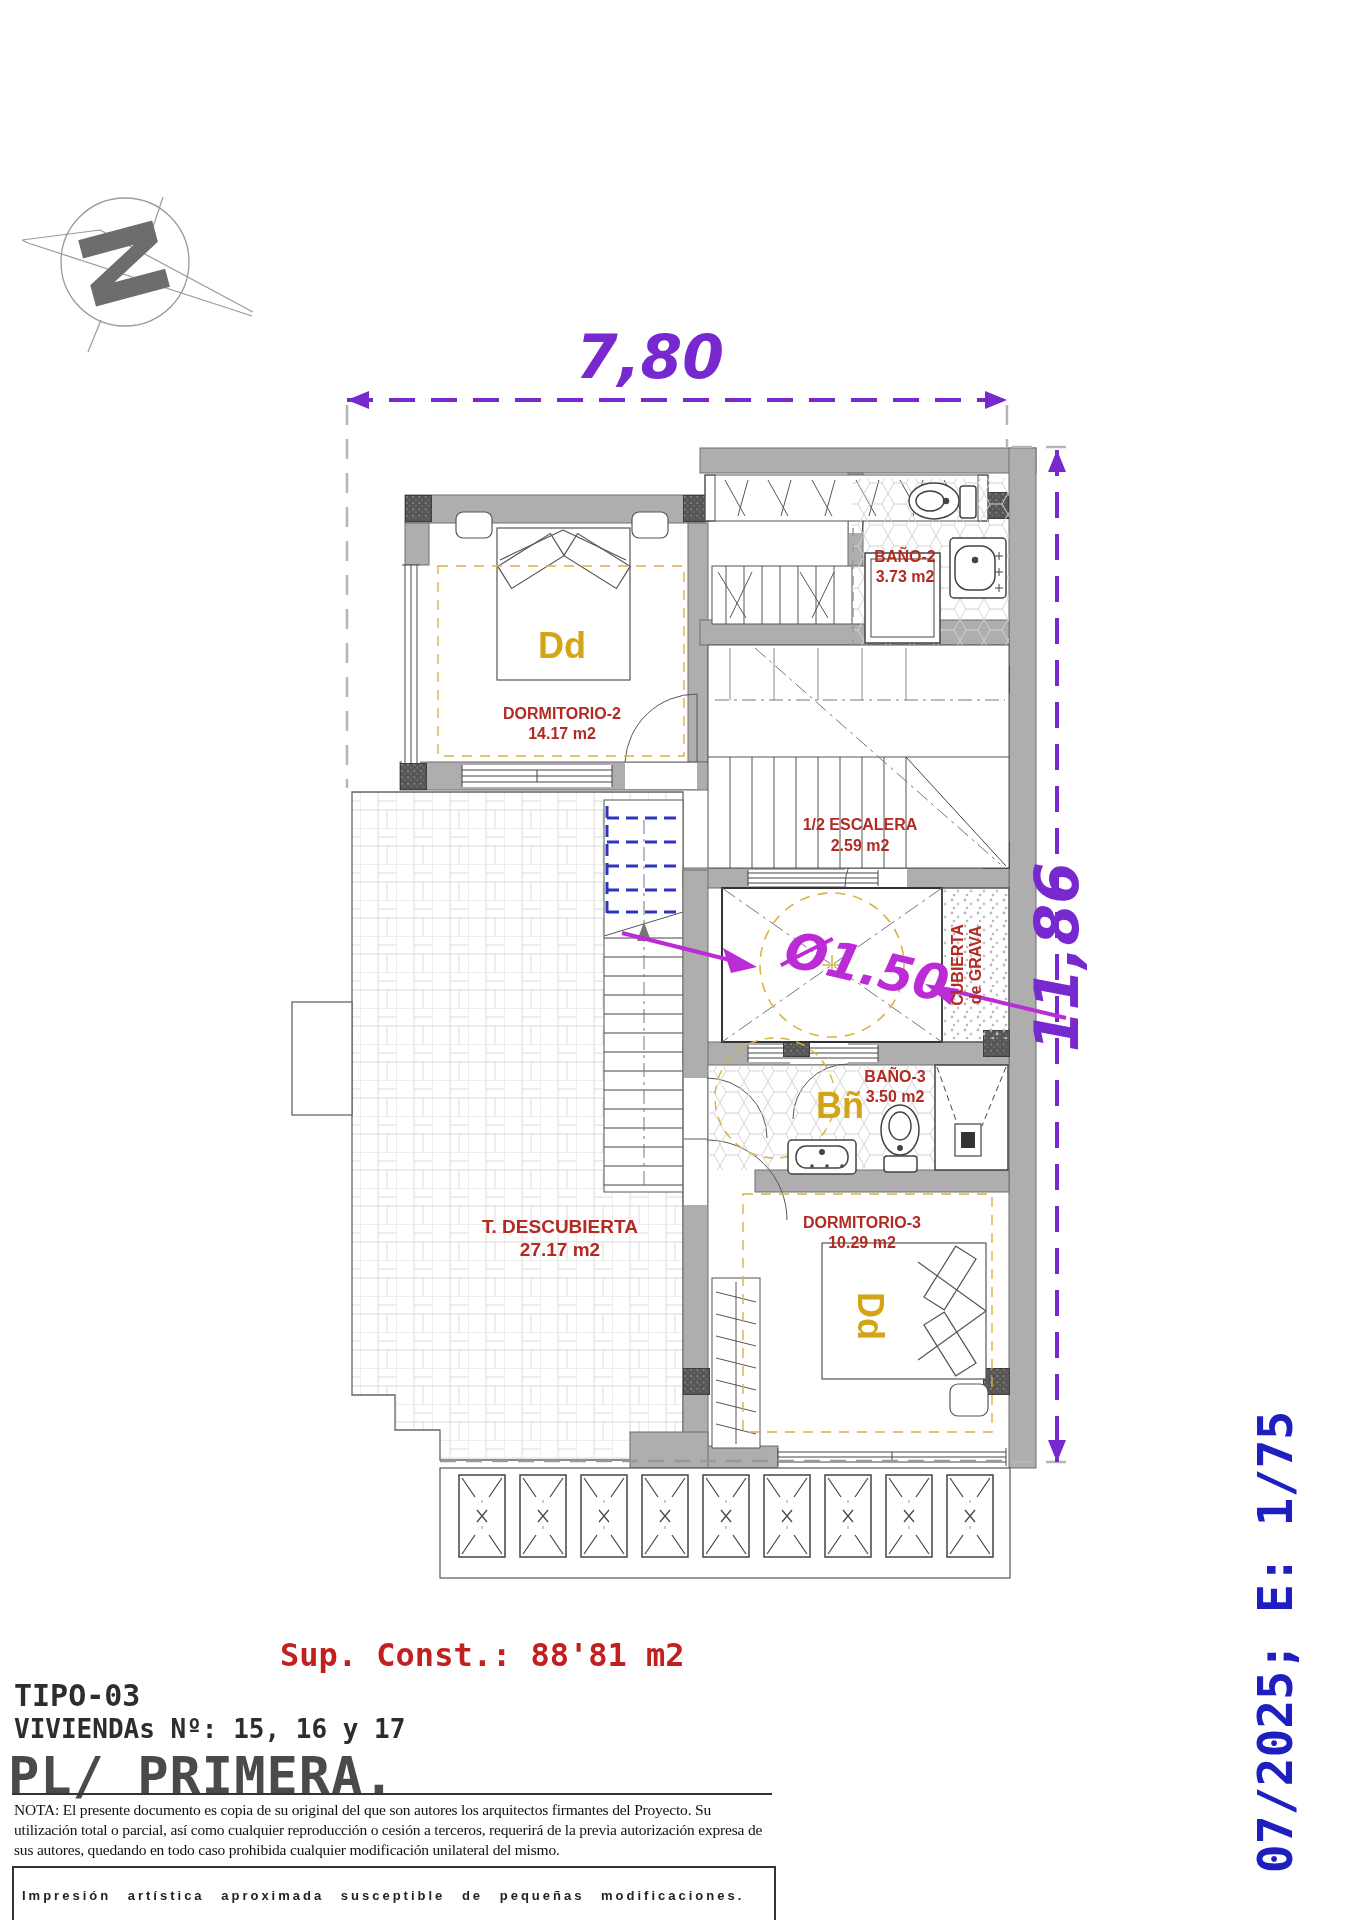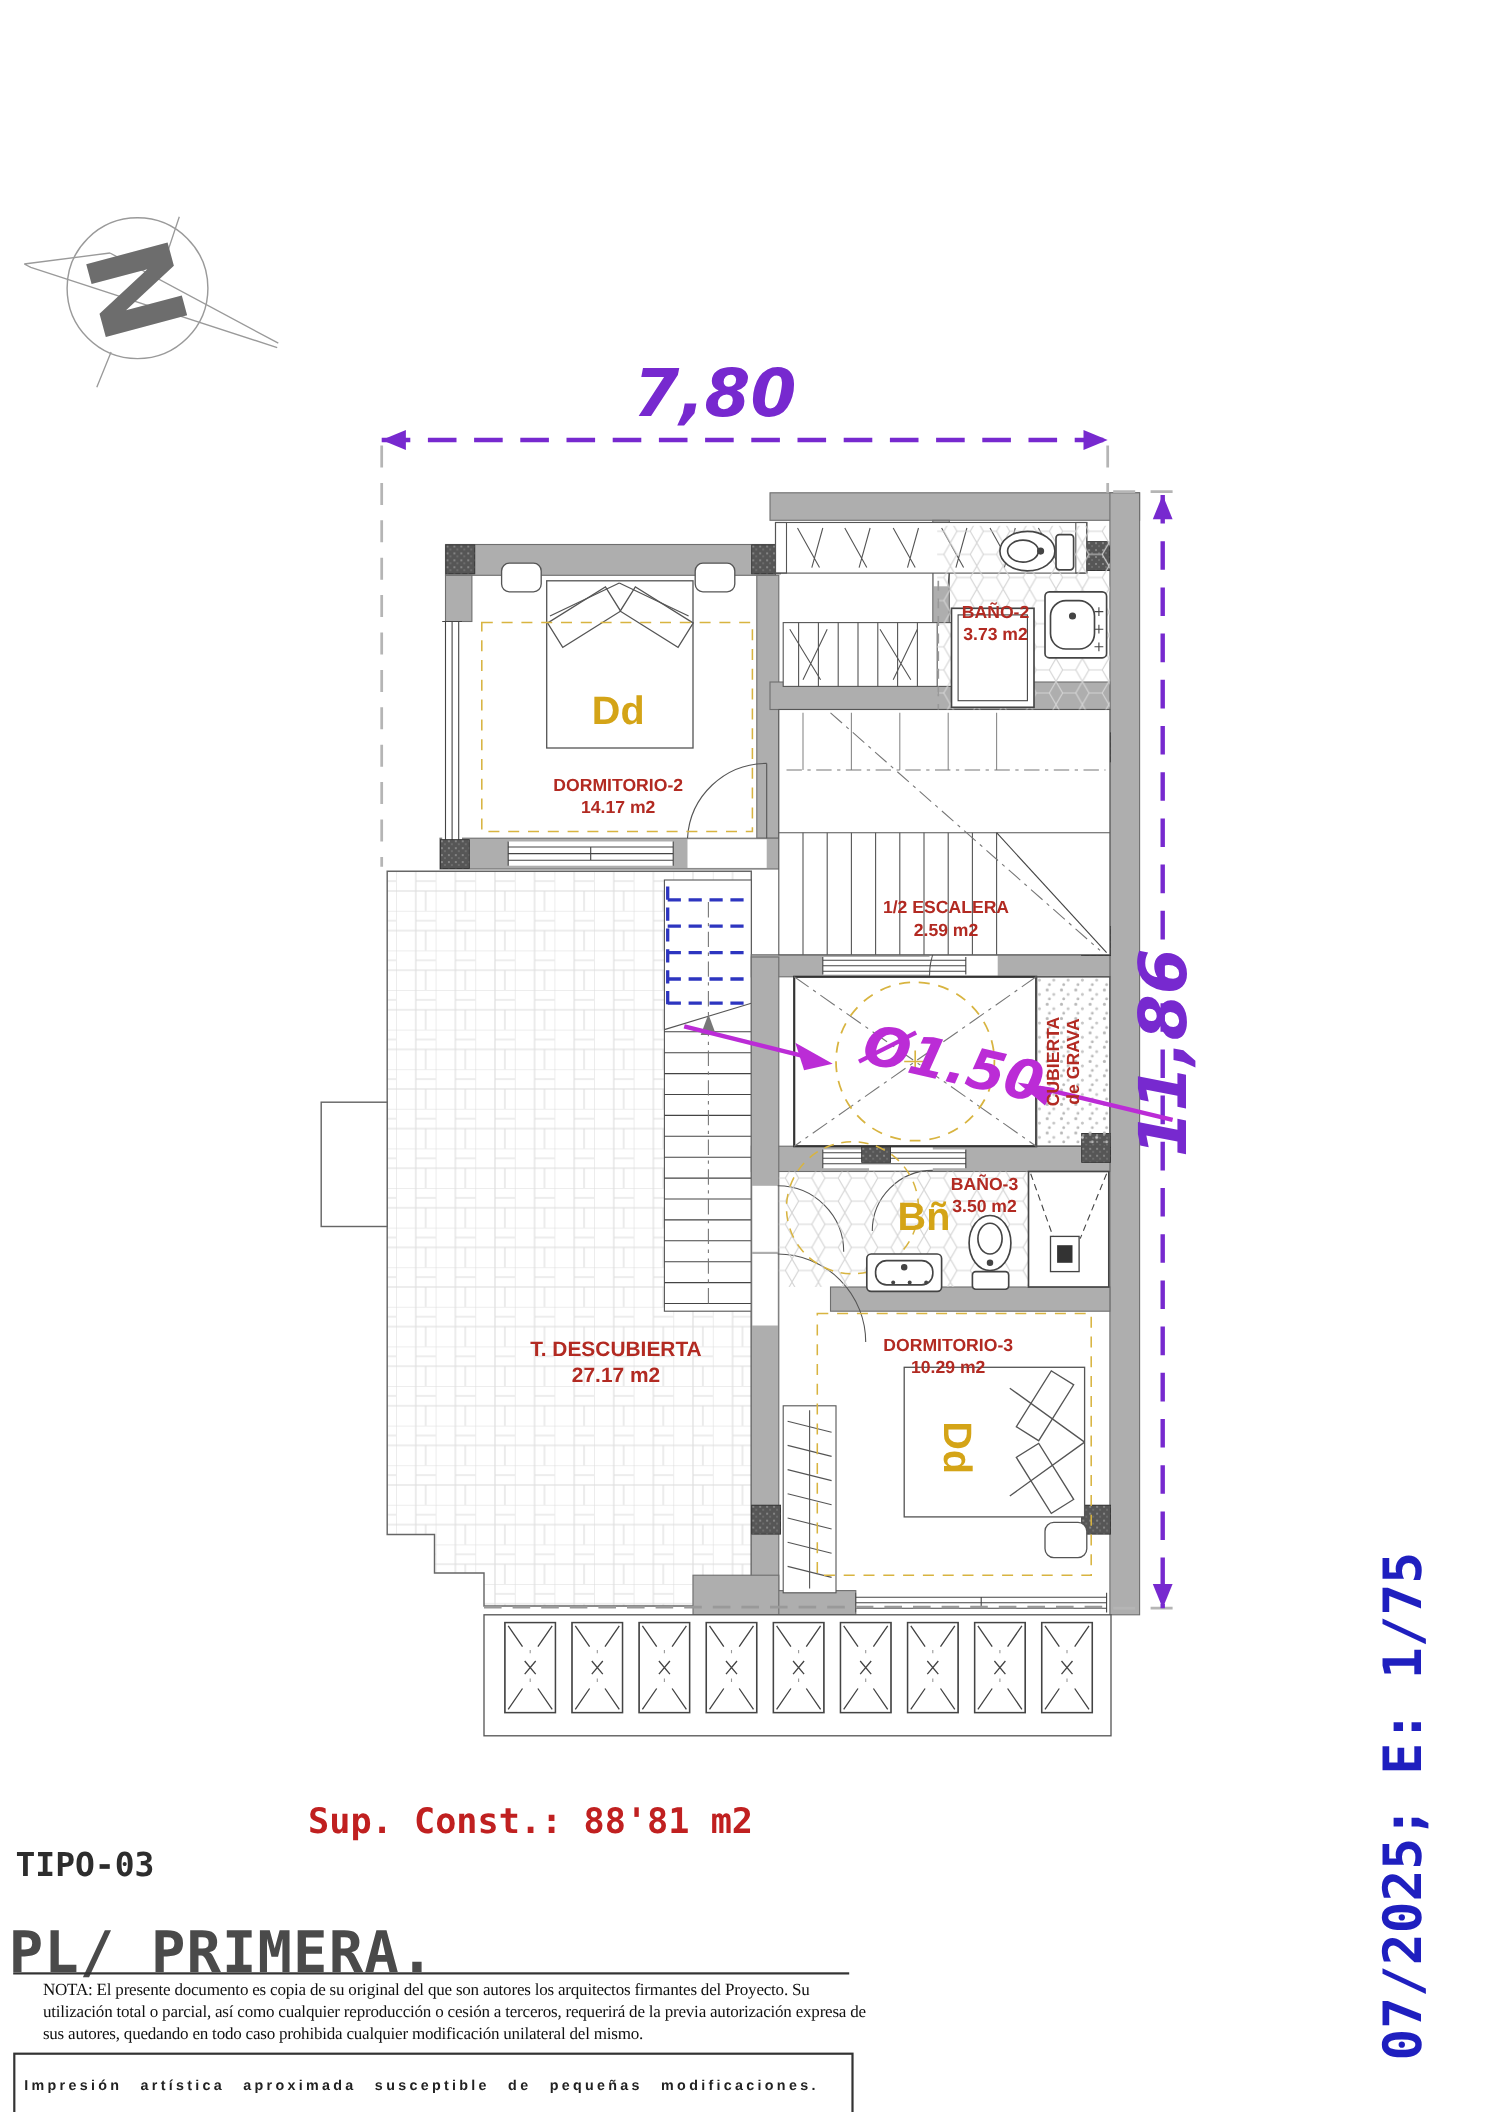--- a/index.html
+++ b/index.html
@@ -15,21 +15,21 @@
   .dia-magenta{font:bold italic 50px "DejaVu Sans",sans-serif;fill:#bb2cd6;}
   .cub-red{font:bold 16px "Liberation Sans",sans-serif;fill:#b22a22;}
   .stamp-blue{font:bold 48px "DejaVu Sans Mono",monospace;fill:#1f1fbf;}
 
   .abs{position:absolute;}
   .sup-const{left:280px;top:1636px;font:bold 32px "DejaVu Sans Mono",monospace;color:#c02020;white-space:nowrap;}
   .tb-tipo{left:14px;top:1678px;font:bold 30px "DejaVu Sans Mono",monospace;color:#2d2d2d;white-space:nowrap;}
   .tb-viv{left:14px;top:1714px;font:bold 26px "DejaVu Sans Mono",monospace;color:#2d2d2d;white-space:nowrap;}
   .tb-pl{left:8px;top:1746px;font:bold 52px "DejaVu Sans Mono",monospace;color:#4a4a4a;white-space:nowrap;letter-spacing:1px;}
   .sep-line{left:12px;top:1793px;width:760px;border-top:2px solid #333;height:0;}
-  .nota{left:14px;top:1800px;width:756px;font:15.5px "Liberation Serif",serif;color:#111;line-height:1.28;letter-spacing:-0.2px;margin-left:25px;}
+  .nota{left:14px;top:1800px;width:756px;font:15.5px "Liberation Serif",serif;color:#111;line-height:1.28;letter-spacing:-0.2px;}
   .footer-bar{left:12px;top:1866px;width:744px;border:2px solid #333;padding:20px 8px;
       font:bold 13px "Liberation Sans",sans-serif;color:#222;letter-spacing:3px;word-spacing:10px;white-space:nowrap;overflow:hidden;}
 </style>
 </head>
 <body>
 
 <div id="page">
 
 <svg width="1356" height="1920" viewBox="0 0 1356 1920">
   <defs>
@@ -318,18 +318,19 @@
     <text x="562" y="658" class="lbl-gold">Dd</text>
     <text x="840" y="1118" class="lbl-gold">Bñ</text>
     <text x="0" y="0" transform="translate(858,1316) rotate(90)" class="lbl-gold">Dd</text>
   </g>
 
   <text x="0" y="0" transform="translate(1292,1642) rotate(-90)" text-anchor="middle" class="stamp-blue">07/2025; E: 1/75</text>
 </svg>
 
 <div class="abs sup-const">Sup. Const.: 88'81 m2</div>
 <div class="abs tb-tipo">TIPO-03</div>
+<div class="abs tb-viv">VIVIENDAs Nº: 15, 16 y 17</div>
 <div class="abs tb-pl">PL/ PRIMERA.</div>
 <div class="abs sep-line"></div>
 <div class="abs nota">NOTA: El presente documento es copia de su original del que son autores los arquitectos firmantes del Proyecto. Su utilización total o parcial, así como cualquier reproducción o cesión a terceros, requerirá  de la previa autorización expresa de sus autores, quedando en todo caso prohibida cualquier modificación unilateral del mismo.</div>
 <div class="abs footer-bar">Impresión artística aproximada susceptible de pequeñas modificaciones.</div>
 
 </div>
 
 </body></html>

